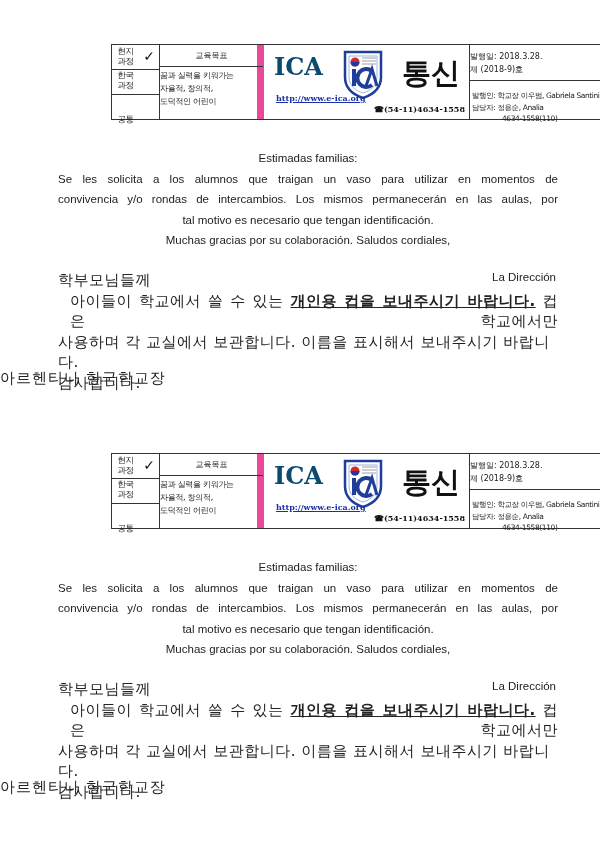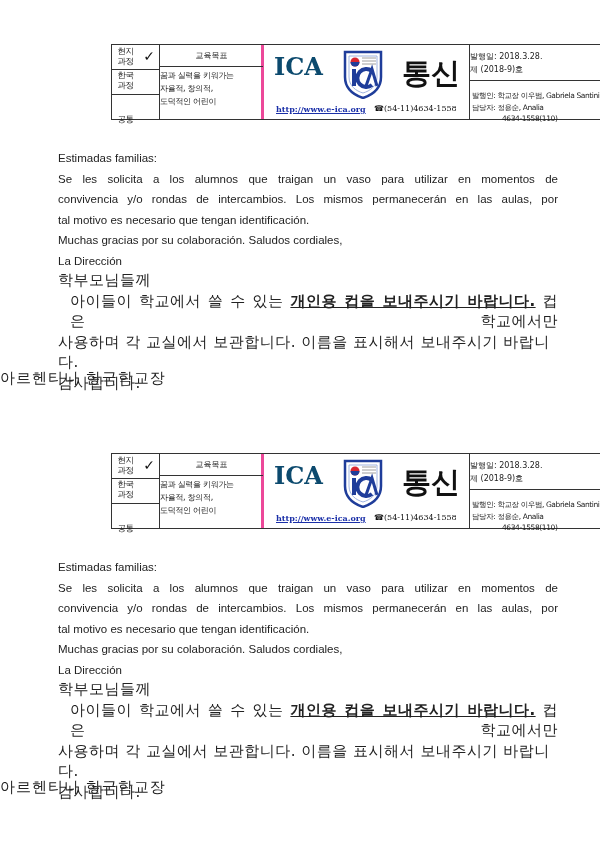--- a/index.html
+++ b/index.html
@@ -25,67 +25,67 @@
     .c1 { top: 1px; height: 24px; border-bottom: 1px solid #333; }
     .c2 { top: 25px; height: 25px; border-bottom: 1px solid #333; }
     .c3 { top: 62px; height: 24px; line-height: 24px; }
     .check-col { position: absolute; left: 27px; top: 0; width: 21px; height: 74px; border-right: 1px solid #333; }
     .check-col .row { position: absolute; left: 0; width: 20px; border-bottom: 1px solid #333; }
     .check-mark {
       position: absolute; left: 0; top: 3px; width: 20px; text-align: center;
       font-family: "DejaVu Serif", serif; font-size: 14px; color: #111;
     }
 
-    .goal-col { position: absolute; left: 48px; top: 0; width: 104px; height: 74px; border-right: 3px solid #ec4899; }
+    .goal-col { position: absolute; left: 48px; top: 0; width: 104px; height: 74px; border-right: 7px solid #ec4899; }
     .goal-title {
       position: absolute; left: 0; top: 0; width: 103px; height: 22px; line-height: 22px;
       border-bottom: 1px solid #333; text-align: center; font-size: 8px; color: #222;
     }
     .goal-body {
       position: absolute; left: 0; top: 24px; width: 103px; text-align: left;
       font-size: 8px; line-height: 13px; color: #222; letter-spacing: -0.3px;
     }
 
     .brand-col { position: absolute; left: 152px; top: 0; width: 206px; height: 74px; border-right: 1px solid #333; }
     .brand-ica {
       position: absolute; left: 10px; top: 4px; font-family: "DejaVu Serif", serif;
       font-weight: bold; font-size: 24px; line-height: 36px; color: #0c4a6e; letter-spacing: 0px;
     }
     .brand-logo { position: absolute; left: 78px; top: 4px; width: 42px; height: 50px; }
     .brand-tongsin {
       position: absolute; left: 138px; top: 10px; font-weight: bold; font-size: 29px;
       line-height: 36px; color: #111;
     }
     .brand-link {
-      position: absolute; left: 12px; top: 59px; font-family: "DejaVu Serif", serif;
+      position: absolute; left: 12px; top: 48px; font-family: "DejaVu Serif", serif;
       font-size: 8px; font-weight: bold; color: #1a2fa8; text-decoration: underline;
     }
     .brand-phone {
       position: absolute; left: 110px; top: 59px; font-family: "DejaVu Serif", serif;
-      font-size: 8px; font-weight: normal; color: #111;
+      font-size: 8px; font-weight: bold; color: #111;
     }
 
     .info-col { position: absolute; left: 358px; top: 0; width: 134px; height: 74px; }
     .info-top {
       position: absolute; left: 0; top: 0; width: 134px; height: 36px;
       border-bottom: 1px solid #333; font-size: 8px; line-height: 13px;
       padding-top: 5px; color: #222;
     }
     .info-bot {
       position: absolute; left: 0; top: 37px; width: 134px; font-size: 7.5px; line-height: 11.5px;
       padding-left: 2px; padding-top: 8px; color: #222; letter-spacing: -0.4px; white-space: nowrap;
     }
     .info-bot .indent { padding-left: 30px; }
 
     
     .es, .ko { position: absolute; left: 58px; width: 500px; font-family: "Liberation Sans", sans-serif; font-size: 11.5px; color: #222; }
     .es { top: 148px; line-height: 20.5px; }
     .es .just { text-align: justify; text-align-last: justify; display: block; }
-    .es .line { display: block; }
-    .es .sign { display: block; padding-right: 2px; }
+    .es .line { display: block; text-align: center; }
+    .es .sign { display: block; text-align: right; padding-right: 2px; margin-top: 16px; }
 
     .ko { top: 270px; line-height: 20.5px; font-family: "DejaVu Sans", sans-serif; font-size: 15px; letter-spacing: 0.5px; }
     .ko .line { display: block; }
     .ko .first { text-align: justify; text-align-last: justify; display: block; padding-left: 12px; }
     .ko .emph { font-weight: bold; text-decoration: underline; }
 
     .school {
       position: absolute; left: 0; top: 369px; width: 600px; text-align: left;
       font-family: "DejaVu Sans", sans-serif; font-size: 15px; color: #222; letter-spacing: 1px;
     }

